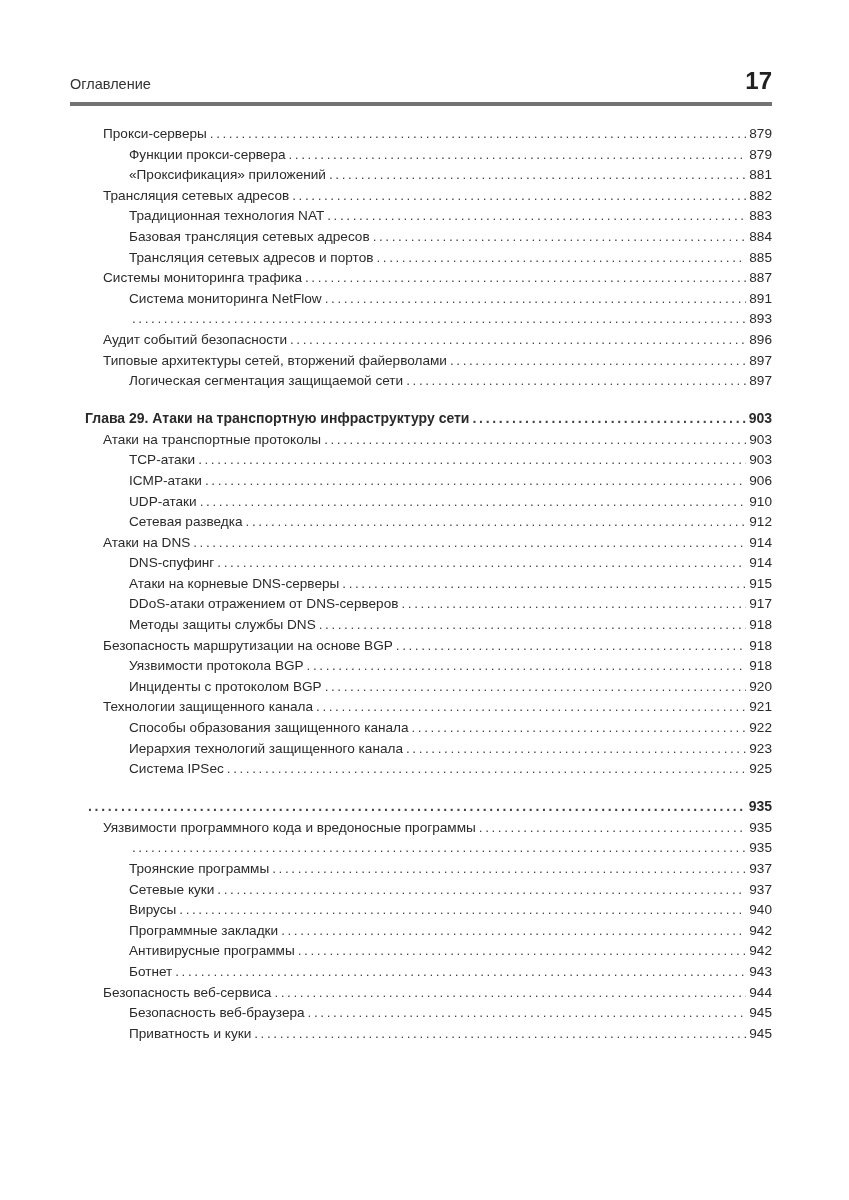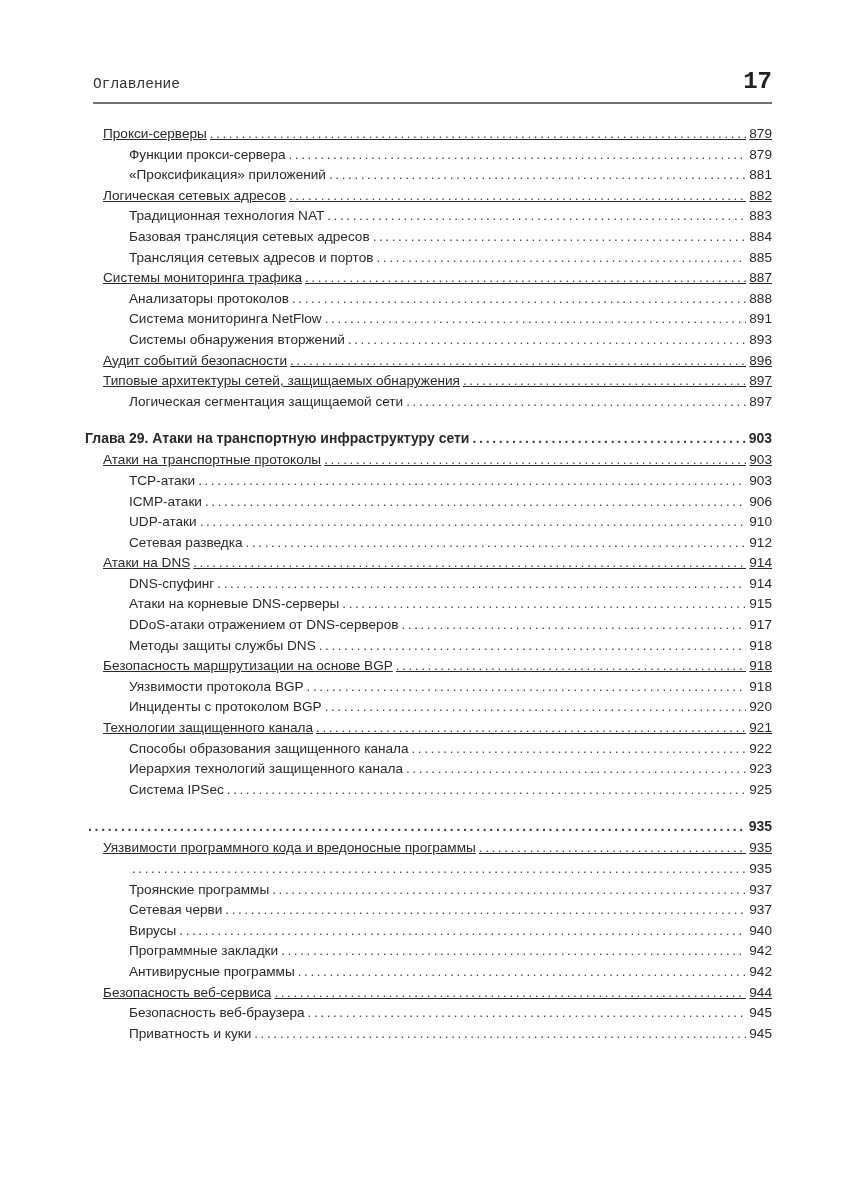--- a/index.html
+++ b/index.html
@@ -1,24 +1,24 @@
 <!DOCTYPE html>
 <html><head>
 <meta charset="utf-8">
 <style>
   html, body { margin: 0; padding: 0; background: #ffffff; }
   body { width: 849px; height: 1200px; position: relative; overflow: hidden;
          font-family: "Liberation Sans", sans-serif; color: #2a2a2a; }
-  .header { position: absolute; left: 93px; right: 77px; top: 66px; height: 36px;
-            border-bottom: 2px solid #737373; font-family: Liberation Mono, monospace; }
+  .header { position: absolute; left: 70px; right: 77px; top: 66px; height: 36px;
+            border-bottom: 4px solid #737373; }
   .header .title { position: absolute; left: 0; bottom: 10px; font-size: 14.5px; color: #333; }
   .header .pageno { position: absolute; right: 0; bottom: 7px; font-size: 24px; font-weight: bold; color: #222; }
   .toc { position: absolute; left: 77px; right: 77px; top: 124px; }
   .row { display: flex; align-items: baseline; height: 20.6px; font-size: 13.6px; line-height: 20.6px; white-space: nowrap; padding-left: 8px; }
-  .row.l1 { padding-left: 26px; text-decoration: underline; }
+  .row.l1 { padding-left: 26px; }
   .row.l2 { padding-left: 52px; }
   .row.chapter { font-weight: bold; font-size: 14px; margin-top: 14px; height: 24px; line-height: 24px; }
   .row.chapter + .row { }
   .row .label { flex: 0 0 auto; }
   .row .dots { flex: 1 1 auto; overflow: hidden; margin: 0 3px; letter-spacing: 3.2px; color: #444; }
   .row .dots::before { content: ". . . . . . . . . . . . . . . . . . . . . . . . . . . . . . . . . . . . . . . . . . . . . . . . . . . . . . . . . . . . . . . . . . . . . . . . . . . . . . . . . . . . . . . . . . . . . . . . . . . . . . . . . . . ."; letter-spacing: 0; word-spacing: -1.2px; }
   .row .page { flex: 0 0 auto; text-align: center; }
 </style>
 </head>
 <body>
@@ -38,21 +38,21 @@
       <span class="label">Функции прокси-сервера</span>
       <span class="dots"></span>
       <span class="page">879</span>
     </div>
     <div class="row l2">
       <span class="label">«Проксификация» приложений</span>
       <span class="dots"></span>
       <span class="page">881</span>
     </div>
     <div class="row l1">
-      <span class="label">Логическая сетевых адресов</span>
+      <span class="label">Трансляция сетевых адресов</span>
       <span class="dots"></span>
       <span class="page">882</span>
     </div>
     <div class="row l2">
       <span class="label">Традиционная технология NAT</span>
       <span class="dots"></span>
       <span class="page">883</span>
     </div>
     <div class="row l2">
       <span class="label">Базовая трансляция сетевых адресов</span>
@@ -63,41 +63,35 @@
       <span class="label">Трансляция сетевых адресов и портов</span>
       <span class="dots"></span>
       <span class="page">885</span>
     </div>
     <div class="row l1">
       <span class="label">Системы мониторинга трафика</span>
       <span class="dots"></span>
       <span class="page">887</span>
     </div>
     <div class="row l2">
-      <span class="label">Анализаторы протоколов</span>
-      <span class="dots"></span>
-      <span class="page">888</span>
-    </div>
-    <div class="row l2">
       <span class="label">Система мониторинга NetFlow</span>
       <span class="dots"></span>
       <span class="page">891</span>
     </div>
     <div class="row l2">
-      <span class="label">Системы обнаружения вторжений</span>
       <span class="dots"></span>
       <span class="page">893</span>
     </div>
     <div class="row l1">
       <span class="label">Аудит событий безопасности</span>
       <span class="dots"></span>
       <span class="page">896</span>
     </div>
     <div class="row l1">
-      <span class="label">Типовые архитектуры сетей, защищаемых обнаружения</span>
+      <span class="label">Типовые архитектуры сетей, вторжений файерволами</span>
       <span class="dots"></span>
       <span class="page">897</span>
     </div>
     <div class="row l2">
       <span class="label">Логическая сегментация защищаемой сети</span>
       <span class="dots"></span>
       <span class="page">897</span>
     </div>
     <div class="row chapter">
       <span class="label">Глава 29. Атаки на транспортную инфраструктуру сети</span>
@@ -201,38 +195,43 @@
     <div class="row l2">
       <span class="dots"></span>
       <span class="page">935</span>
     </div>
     <div class="row l2">
       <span class="label">Троянские программы</span>
       <span class="dots"></span>
       <span class="page">937</span>
     </div>
     <div class="row l2">
-      <span class="label">Сетевая черви</span>
+      <span class="label">Сетевые куки</span>
       <span class="dots"></span>
       <span class="page">937</span>
     </div>
     <div class="row l2">
       <span class="label">Вирусы</span>
       <span class="dots"></span>
       <span class="page">940</span>
     </div>
     <div class="row l2">
       <span class="label">Программные закладки</span>
       <span class="dots"></span>
       <span class="page">942</span>
     </div>
     <div class="row l2">
       <span class="label">Антивирусные программы</span>
       <span class="dots"></span>
       <span class="page">942</span>
+    </div>
+    <div class="row l2">
+      <span class="label">Ботнет</span>
+      <span class="dots"></span>
+      <span class="page">943</span>
     </div>
     <div class="row l1">
       <span class="label">Безопасность веб-сервиса</span>
       <span class="dots"></span>
       <span class="page">944</span>
     </div>
     <div class="row l2">
       <span class="label">Безопасность веб-браузера</span>
       <span class="dots"></span>
       <span class="page">945</span>

